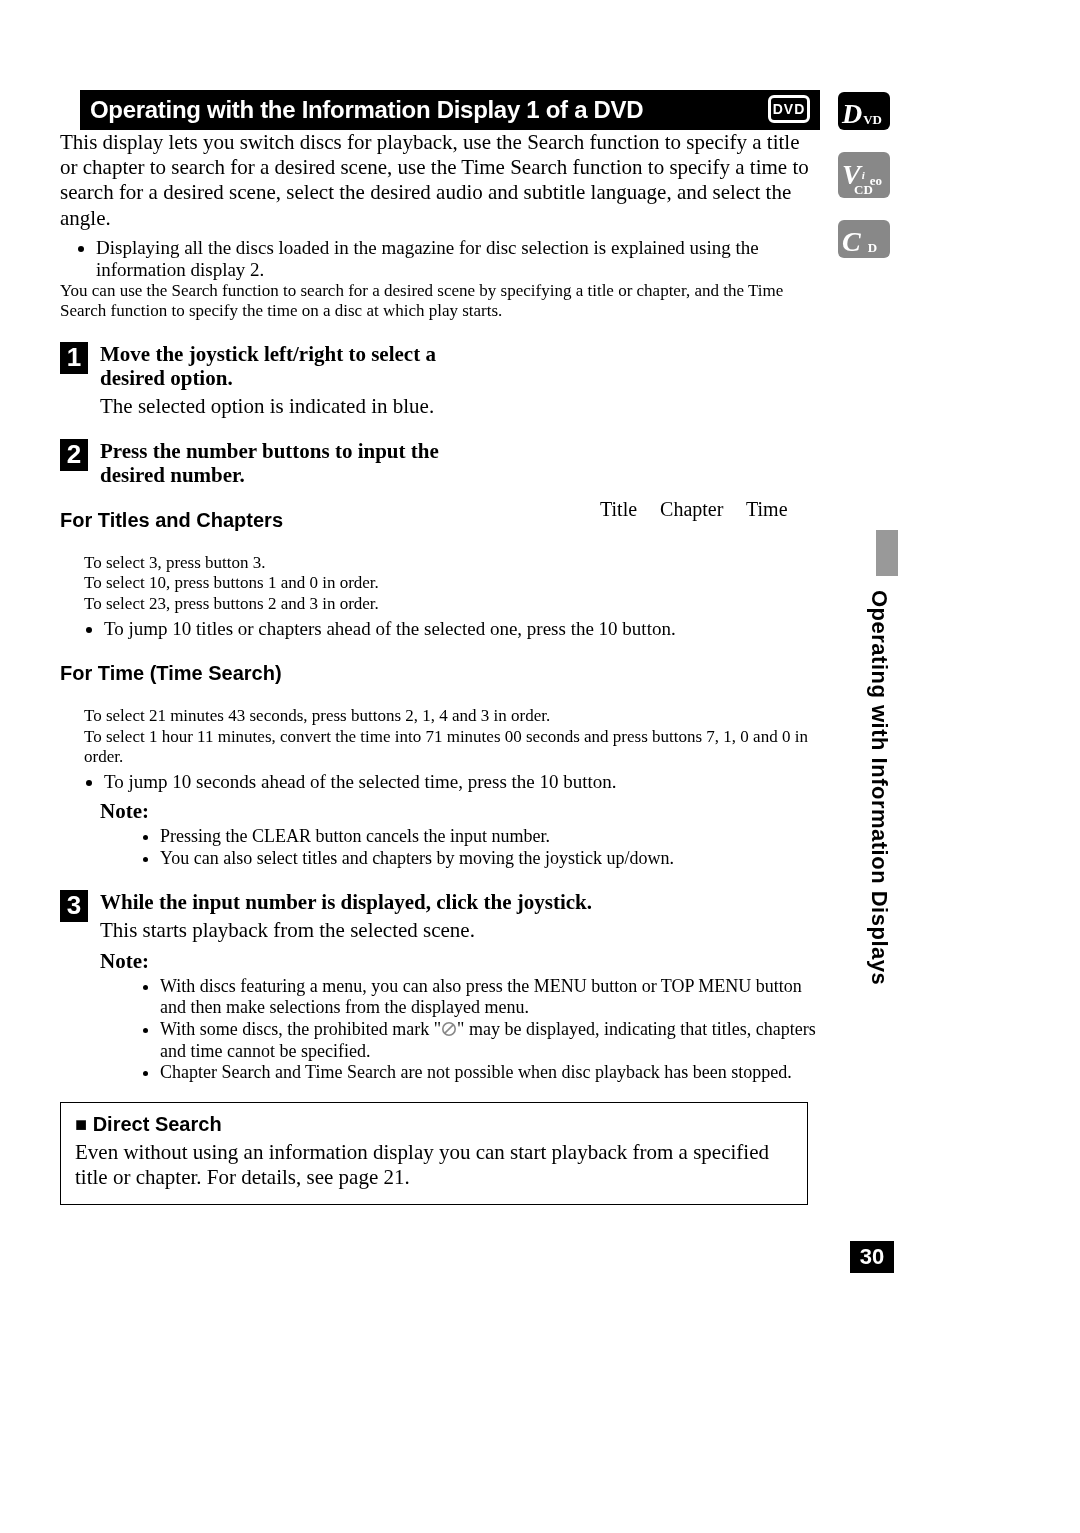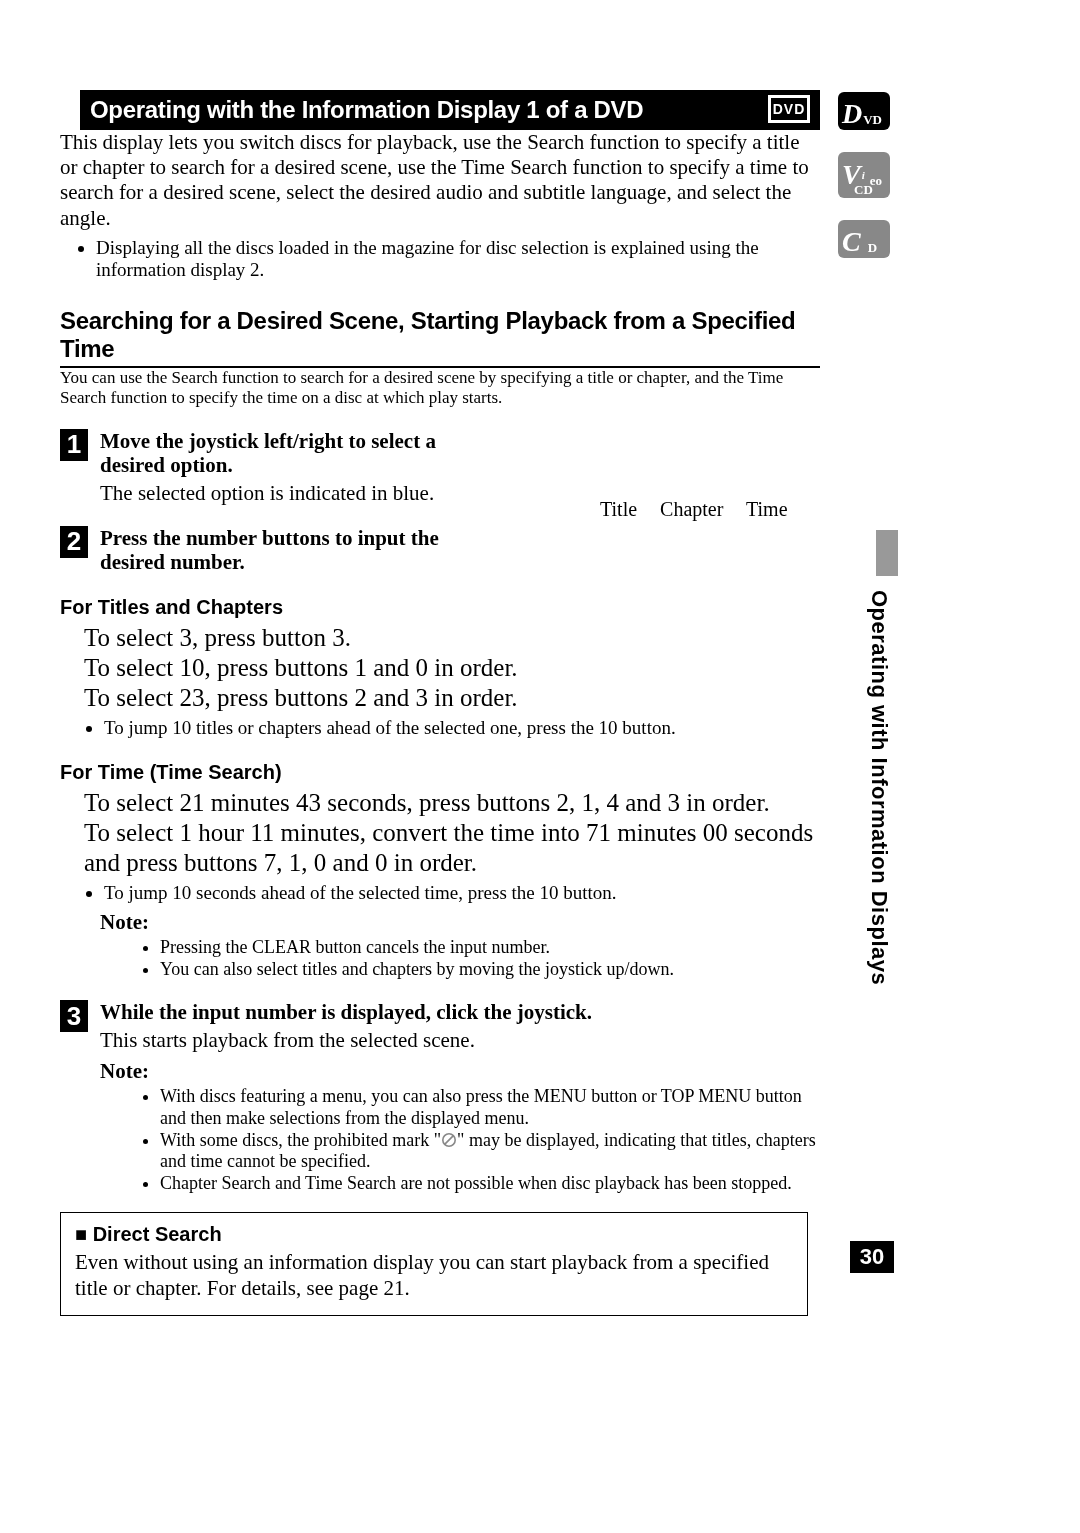--- a/index.html
+++ b/index.html
@@ -20,21 +20,21 @@
     font-size: 24px;
     padding: 6px 10px;
     position: relative;
     display: flex;
     align-items: center;
     letter-spacing: -0.3px;
     margin-left: 20px;
   }
   .dvd-badge {
     position: absolute; right: 10px; top: 5px;
-    width: 42px; height: 28px; border: 3px solid #fff; border-radius: 0;
+    width: 42px; height: 28px; border: 3px solid #fff; border-radius: 6px;
     display: flex; align-items: center; justify-content: center;
     font-size: 14px; font-weight: bold; letter-spacing: 1px;
   }
   .intro {
     font-size: 21px;
     line-height: 1.2;
   }
   .ul1 { margin: 6px 0 0 30px; font-size: 19px; }
   .ul1 li { list-style: disc; margin-left: 6px; }
   .h2 {
@@ -55,21 +55,21 @@
     display:flex; align-items:center; justify-content:center;
   }
   .step-head {
     margin-left: 40px; font-weight: bold; font-size: 21px; line-height: 1.15;
   }
   .step-body { margin-left: 40px; font-size: 21px; margin-top: 4px; }
   .subhead {
     font-family: Arial, Helvetica, sans-serif;
     font-weight: bold; font-size: 20px; margin-top: 22px;
   }
-  .sub-body { margin-left: 24px; font-size: 25px; margin-top: 4px; line-height: 1.2; }
+  .sub-body { margin-left: 24px; font-size: 17px; margin-top: 21px; line-height: 1.2; }
   .sub-ul { margin: 4px 0 0 44px; font-size: 19px; }
   .sub-ul li { list-style: disc; }
   .note-lbl { font-weight: bold; font-size: 21px; margin-left: 40px; margin-top: 6px; }
   .note-ul { margin: 2px 0 0 100px; font-size: 18px; }
   .note-ul li { list-style: disc; line-height: 1.2; }
   .prohibit-icon {
     display:inline-block; width:16px; height:16px; vertical-align: -2px;
   }
   .box {
     border: 1px solid #000; margin-top: 18px; padding: 10px 14px 14px 14px;
@@ -122,21 +122,20 @@
     <span class="dvd-badge">
         <span>DVD</span>
       </span>
   </div>
 
   <p class="intro">This display lets you switch discs for playback, use the Search function to specify a title or chapter to search for a desired scene, use the Time Search function to specify a time to search for a desired scene, select the desired audio and subtitle language, and select the angle.</p>
   <ul class="ul1">
     <li>Displaying all the discs loaded in the magazine for disc selection is explained using the information display 2.</li>
   </ul>
 
-  <h2 class="h2">Searching for a Desired Scene, Starting Playback from a Specified Time</h2>
   <p class="body">You can use the Search function to search for a desired scene by specifying a title or chapter, and the Time Search function to specify the time on a disc at which play starts.</p>
 
   <div class="step">
     <div class="step-num">1</div>
     <div class="step-head" style="width:380px;">Move the joystick left/right to select a desired option.</div>
     <div class="step-body">The selected option is indicated in blue.</div>
   </div>
 
   <div class="step">
     <div class="step-num">2</div>

